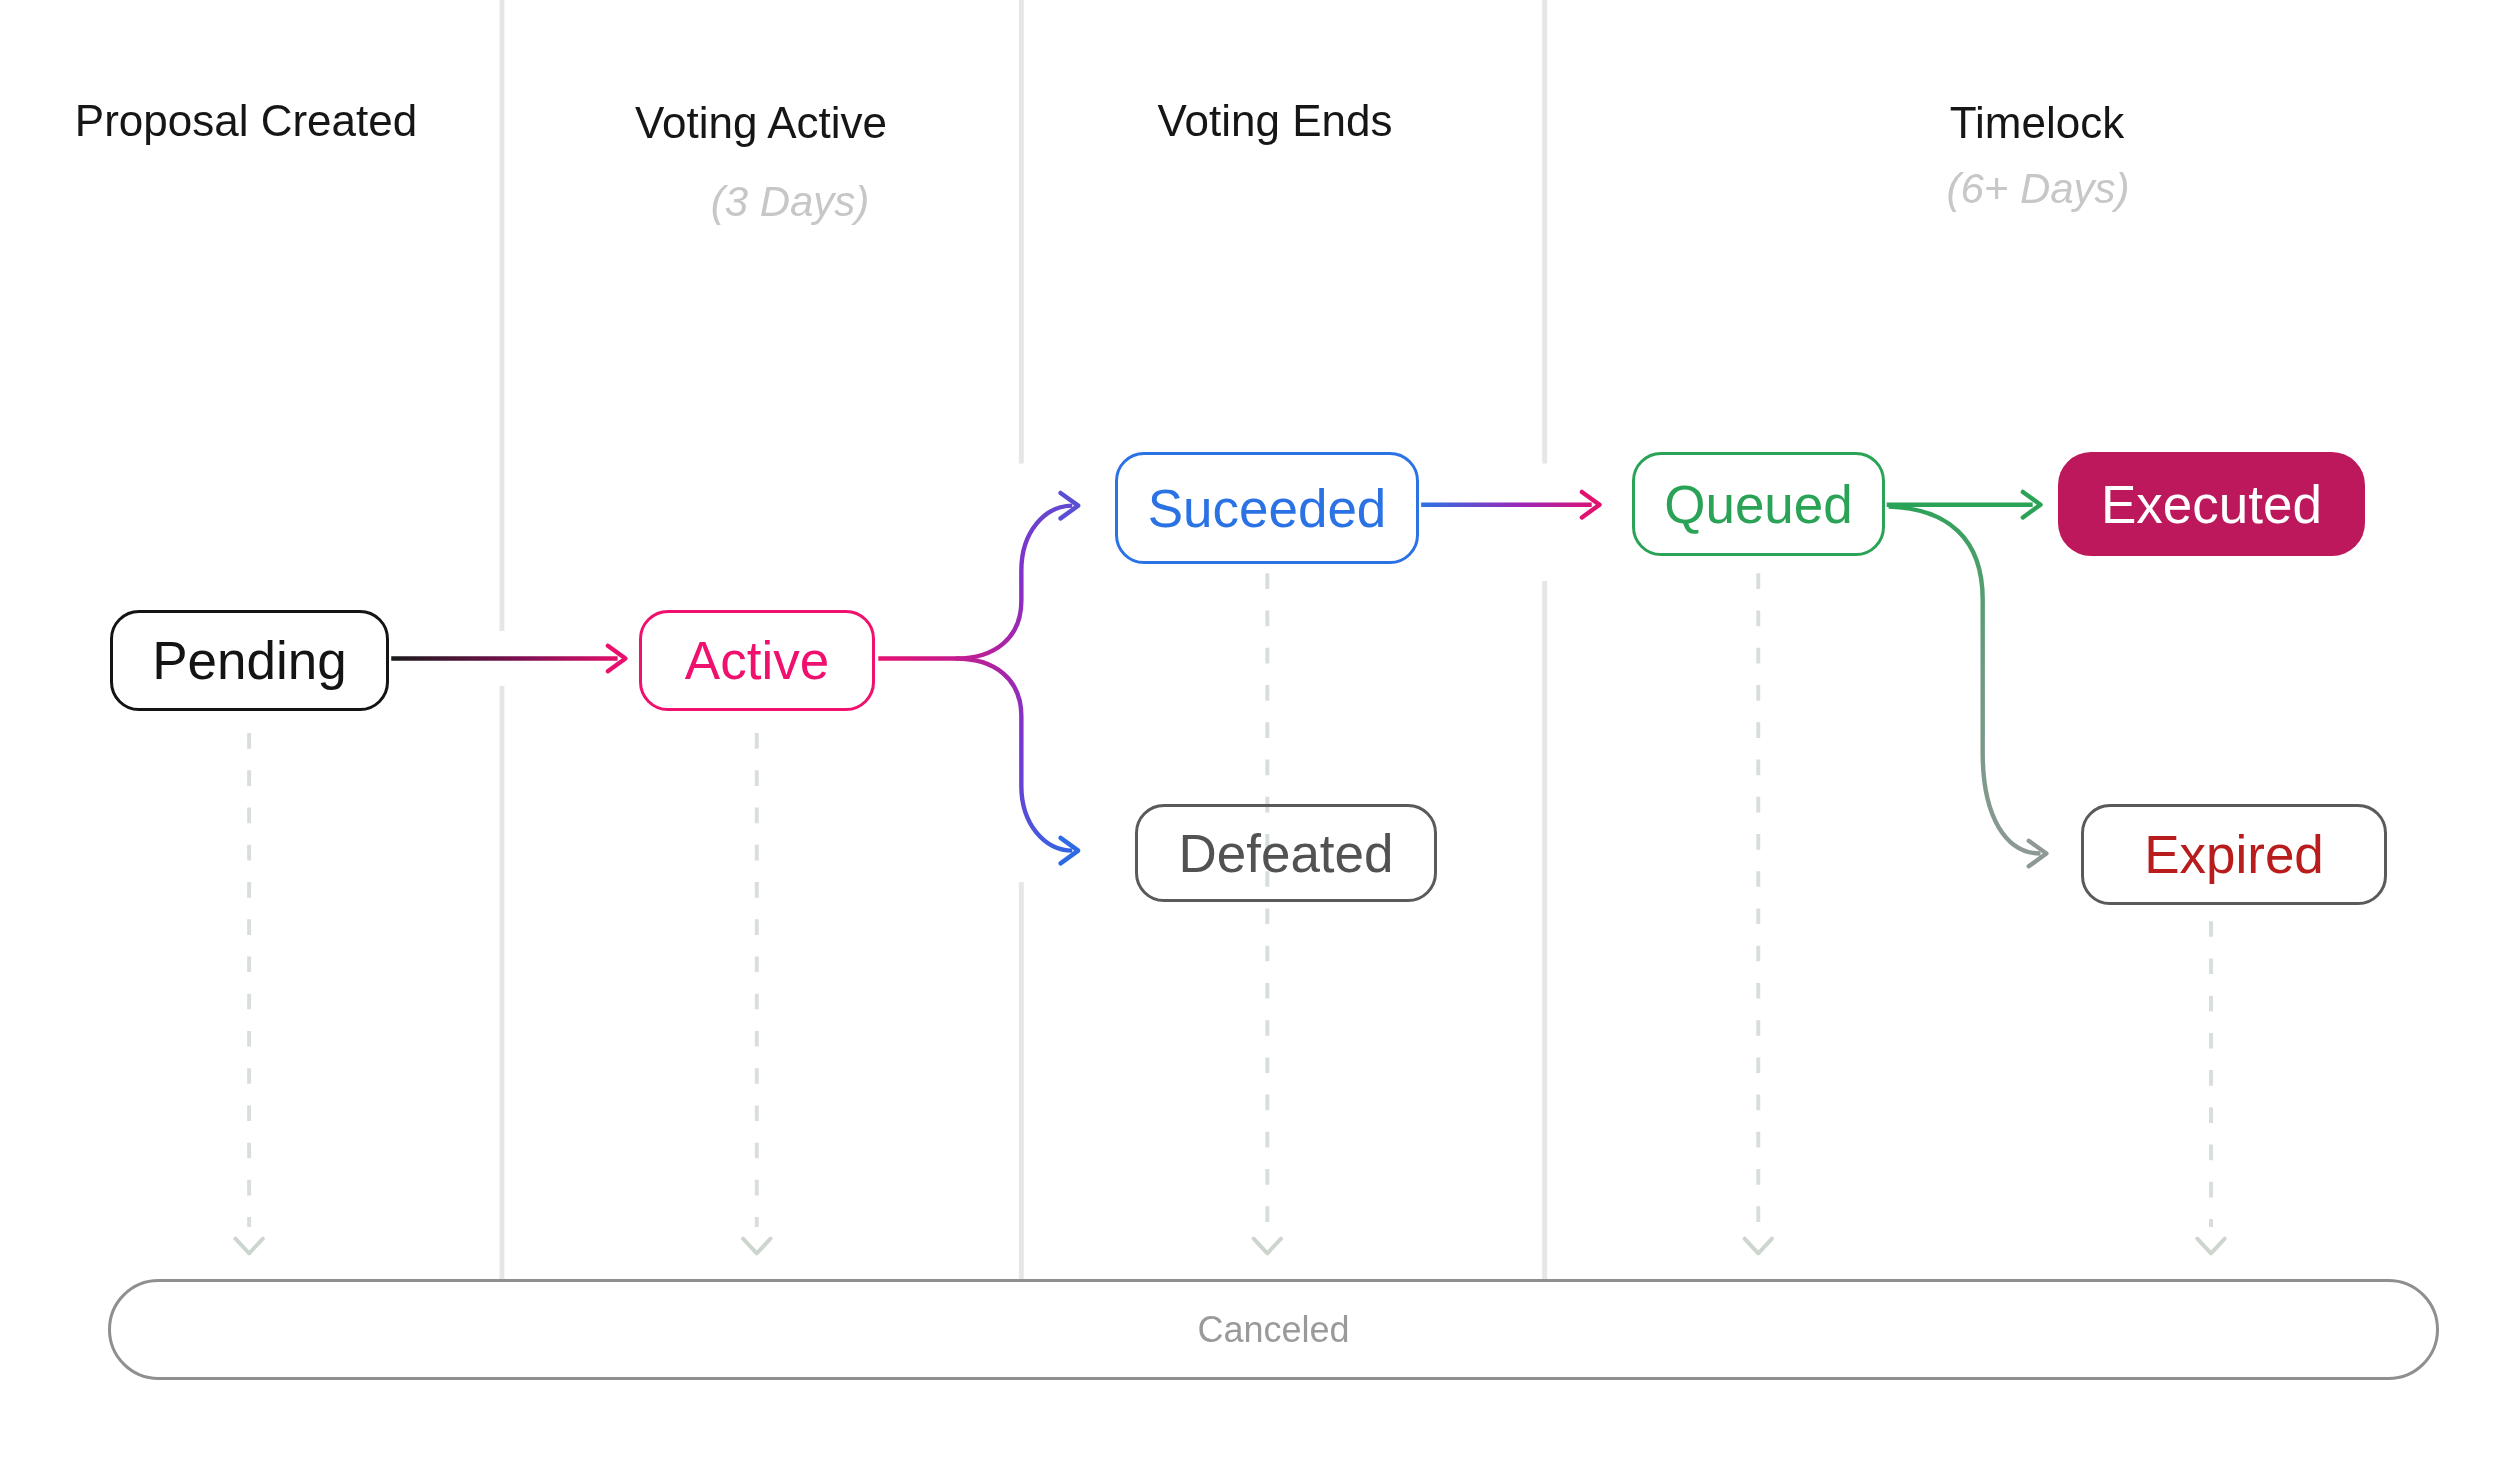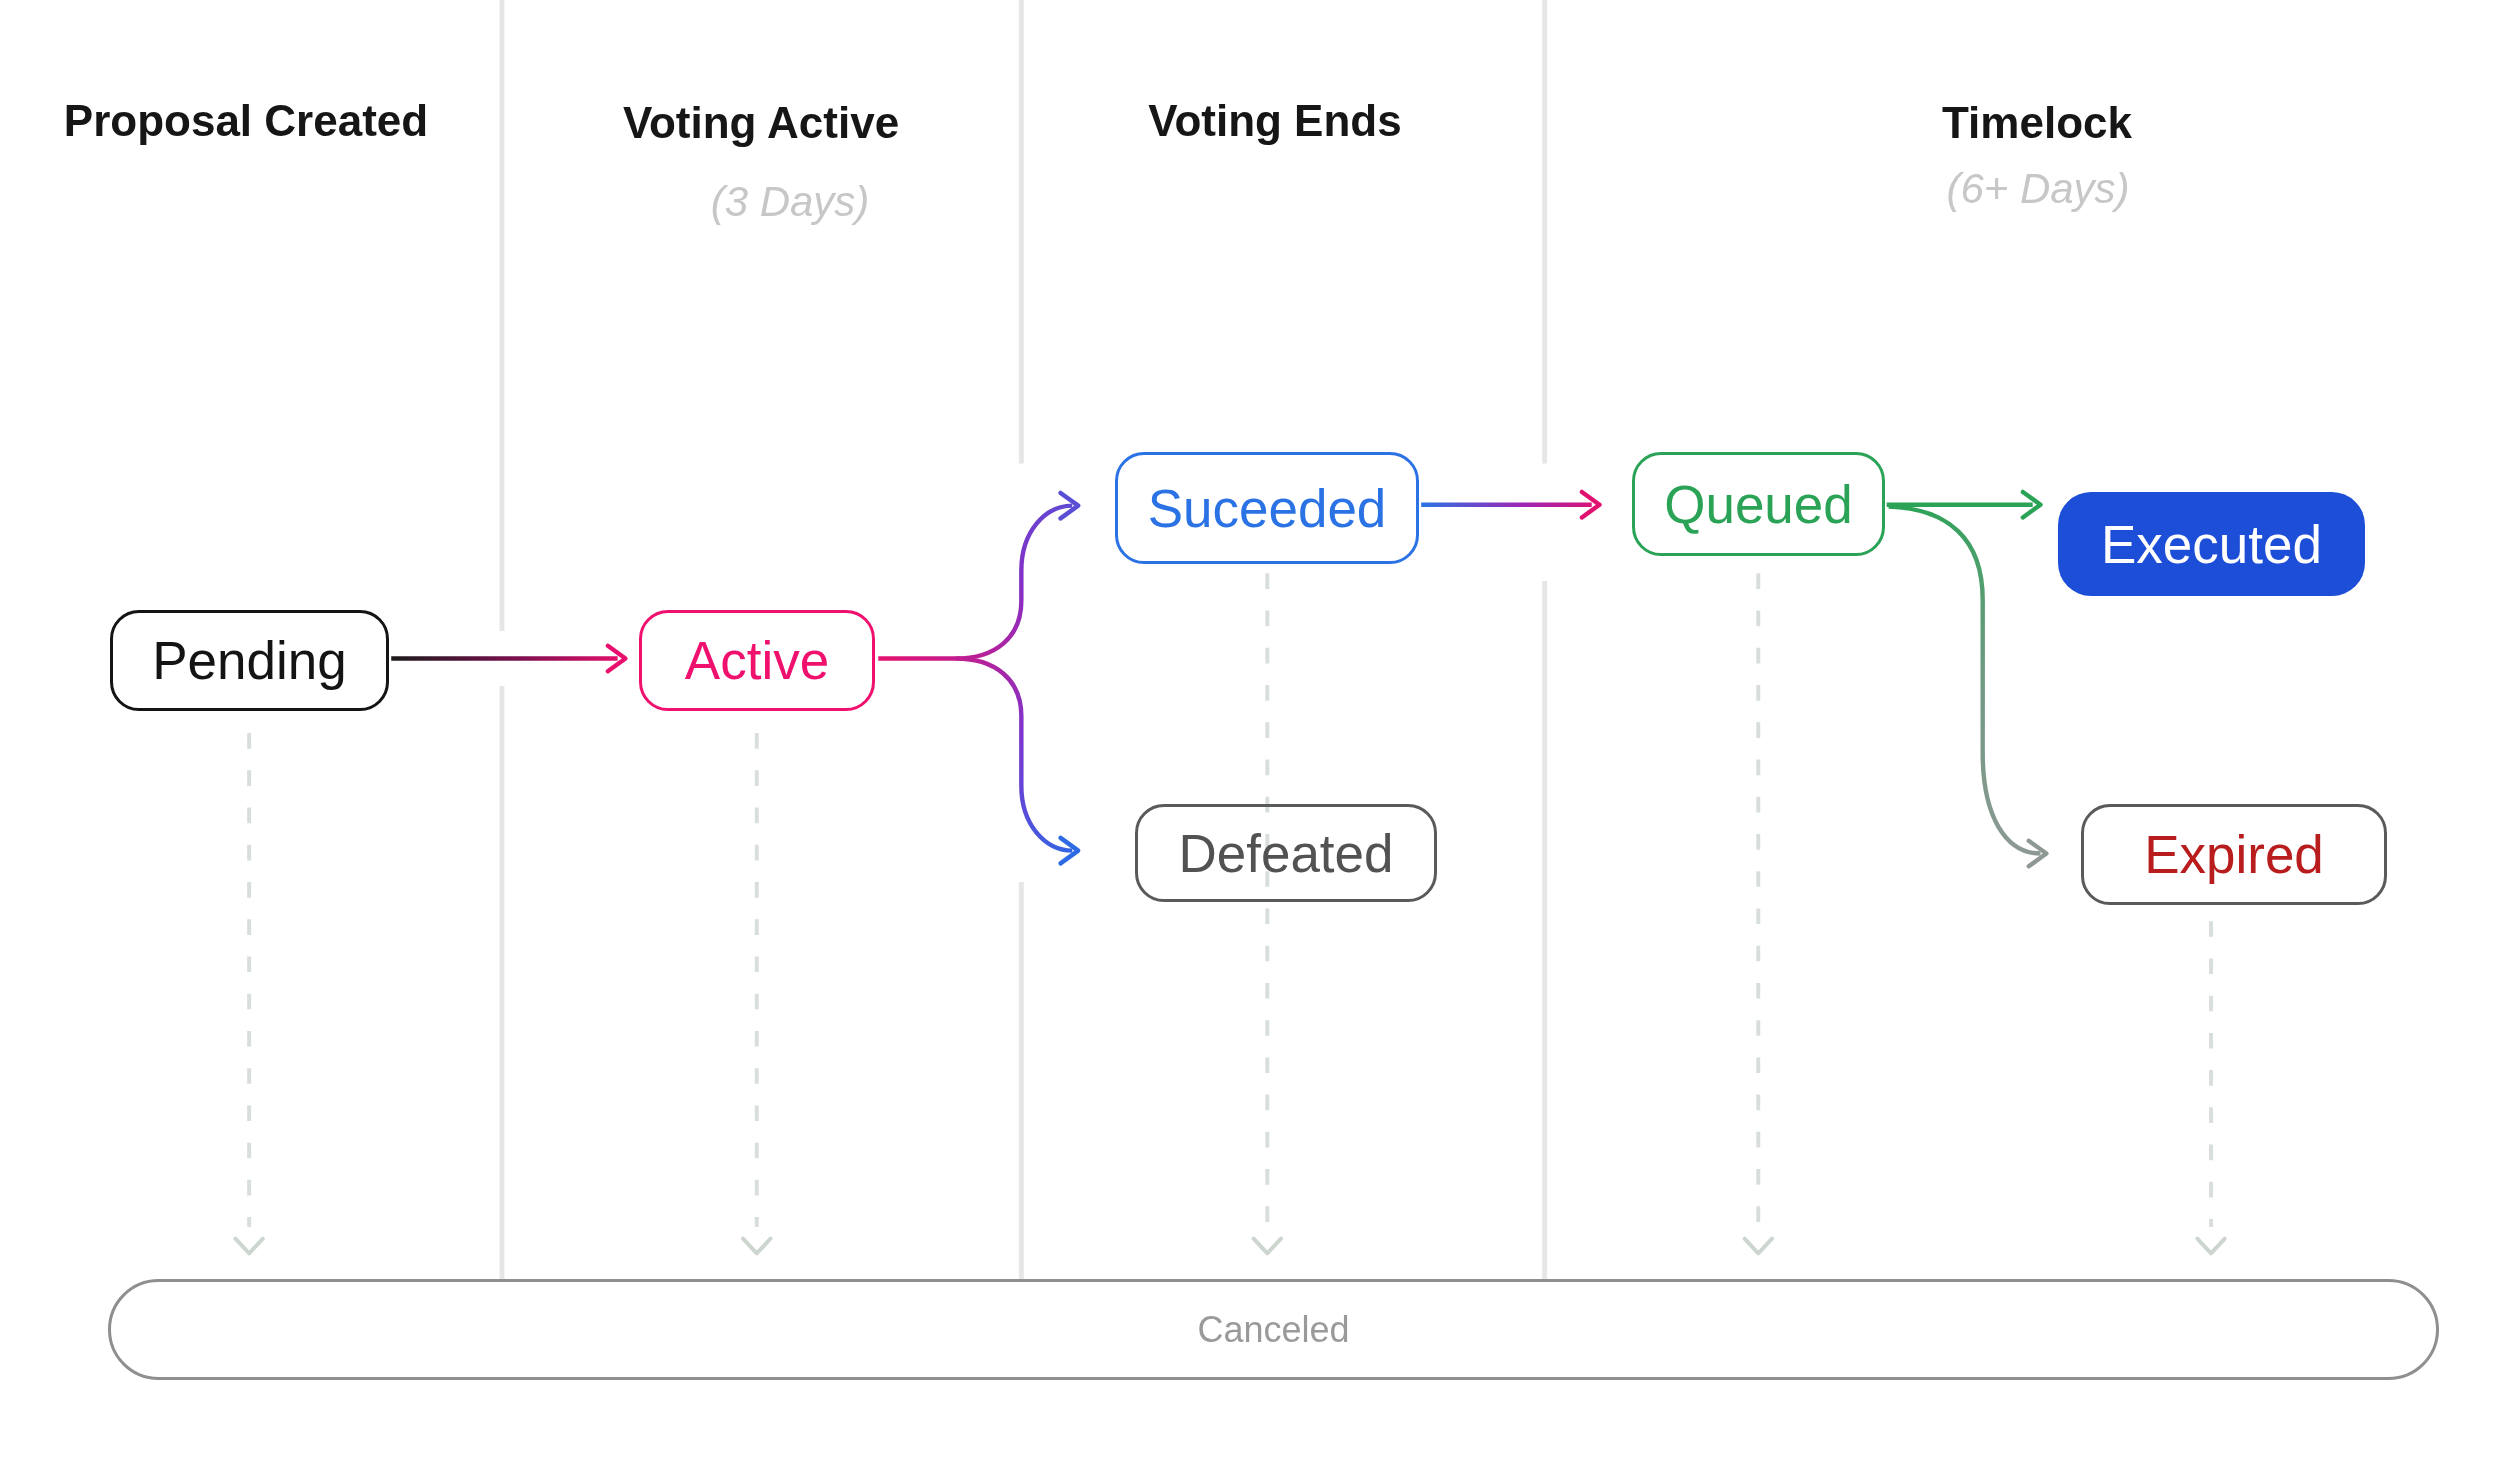--- a/index.html
+++ b/index.html
@@ -7,21 +7,21 @@
     position:relative;
     width:2517px;height:1467px;
     background:#ffffff;
     font-family:"Liberation Sans", sans-serif;
     overflow:hidden;
   }
   .lines-svg{position:absolute;left:0;top:0;width:2517px;height:1467px;}
   .col-header{
     position:absolute;
     transform:translateX(-50%);
-    font-size:44px;font-weight:700;color:#161616;
+    font-size:44px;font-weight:400;color:#161616;
     white-space:nowrap;letter-spacing:0px;
   }
   .col-sub{
     position:absolute;
     transform:translateX(-50%);
     font-size:42px;font-weight:500;font-style:italic;color:#c7c7c7;
     white-space:nowrap;
   }
   .node{
     position:absolute;
@@ -29,21 +29,21 @@
     border:3.9px solid #000;border-radius:29px;
     background:transparent;
     font-size:53px;font-weight:500;white-space:nowrap;
     box-sizing:border-box;
   }
   #node-pending {left:110px; top:610px; width:279px; height:101px; border-color:#141414;color:#141414;}
   #node-active  {left:639px; top:610px; width:236px; height:101px; border-color:#f0106e;color:#f0106e;}
   #node-suceeded{left:1115px;top:452px; width:304px; height:112px; border-color:#2b73e4;color:#2b73e4;}
   #node-defeated{left:1135px;top:804px; width:302px; height:98px; border-color:#5a5a5a;color:#525252;}
   #node-queued  {left:1632px;top:452px; width:253px; height:104px; border-color:#2aa356;color:#2aa356;text-align:center;}
-  #node-executed{left:2058px;top:452px; width:307px; height:104px; background:#1d4ed8;color:#ffffff;border:none;border-radius:33px;margin-top:40px;}
+  #node-executed{left:2058px;top:452px; width:307px; height:104px; background:#be185d;color:#ffffff;border:none;border-radius:33px;}
   #node-expired {left:2081px;top:804px; width:306px; height:101px; border-color:#5a5a5a;color:#b91c1c;}
   #node-canceled{left:108px; top:1279px;width:2331px;height:101px; border-width:3.4px;border-color:#8f8f8f;color:#9a9a9a;border-radius:51px;font-size:36px;font-weight:400;}
 </style>
 </head>
 <body>
 
 <div class="canvas">
 
   <svg class="lines-svg" viewBox="0 0 2568 1497">
     <defs>

